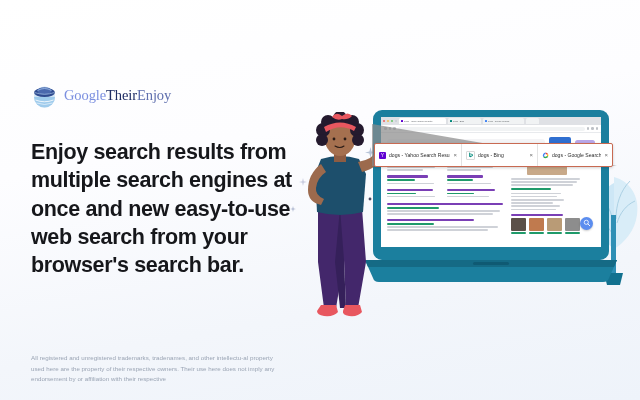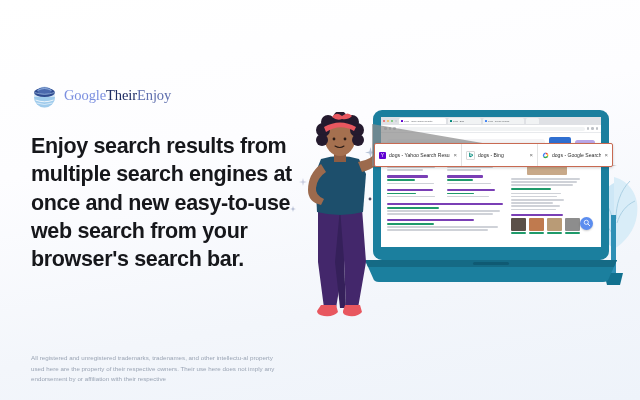--- a/index.html
+++ b/index.html
@@ -47,21 +47,21 @@
     font-size: 14.5px;
     letter-spacing: -0.1px;
     white-space: nowrap;
     line-height: 1;
   }
   .w-super  { color: #7b8fe0; }
   .w-search { color: #1d2b63; }
   .w-agent  { color: #5f6fae; }
 
   .headline {
-    margin-top: 22px;
+    margin-top: 28px;
     font-size: 21.5px;
     line-height: 1.315;
     font-weight: bold;
     color: #16171b;
     letter-spacing: -0.35px;
     width: 262px;
   }
 
   .legal {
     position: absolute;

